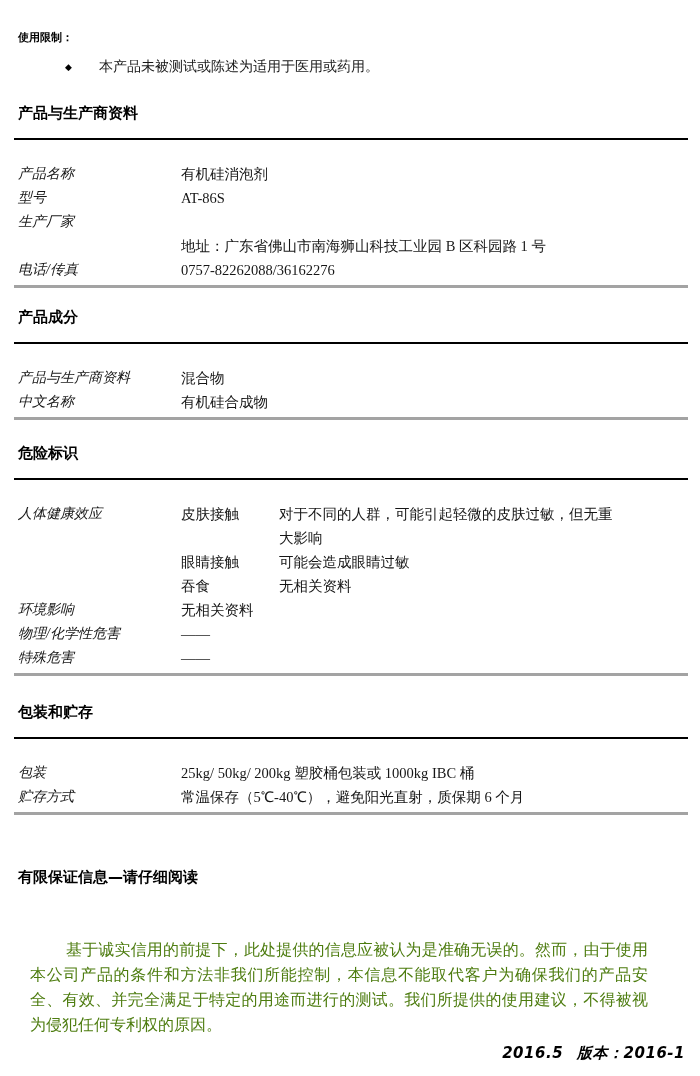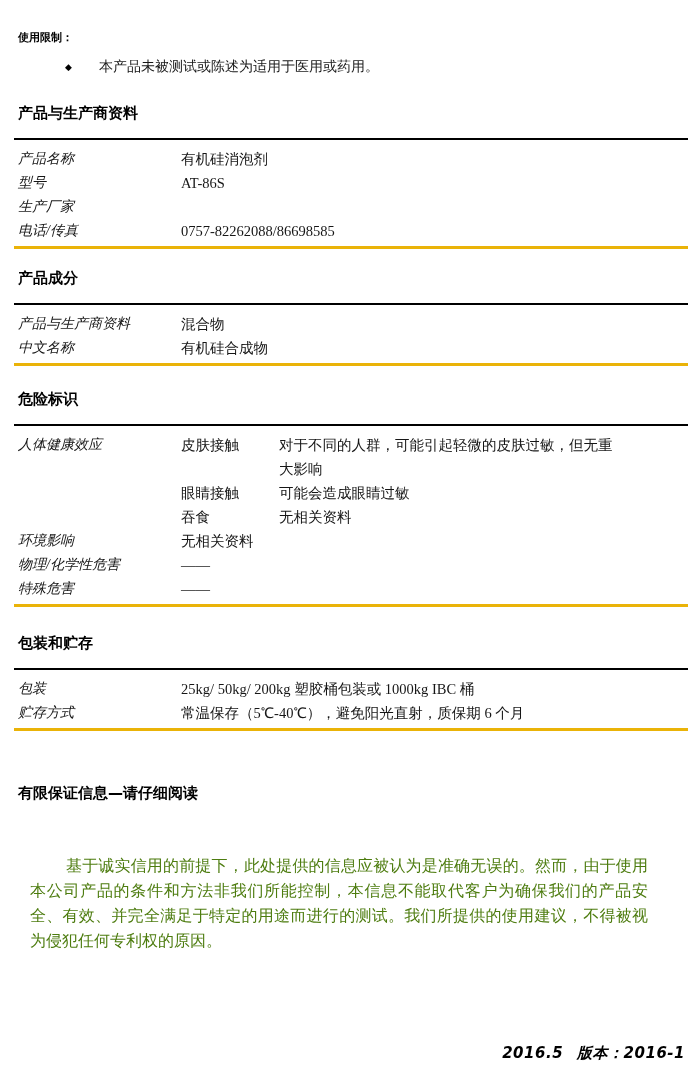--- a/index.html
+++ b/index.html
@@ -21,21 +21,21 @@
 
   .section { margin-top:27px; }
   .section-heading {
     font-family:"DejaVu Sans", sans-serif; font-weight:bold; font-size:15px;
     line-height:18px; padding:0 0 16px 4px; border-bottom:2px solid #000; color:#000;
   }
   .sec2 { margin-top:20px; }
   .sec3 { margin-top:24px; }
   .sec4 { margin-top:27px; }
 
-  .tbl { border-bottom:3px solid #eab308; padding:7px 0 3px 4px; }
+  .tbl { border-bottom:3px solid #a3a3a3; padding:22px 0 3px 4px; }
   .row { display:flex; line-height:24px; font-size:14.5px; }
   .c-label { width:163px; flex:none; font-style:italic; font-size:14px; }
   .c-mid { width:98px; flex:none; }
   .c-val { flex:1; padding-right:14px; }
   .hazard .c-val { max-width:358px; }
 
   .warranty-heading {
     margin-top:52px; border-bottom:none;
     font-family:"DejaVu Sans", sans-serif; font-weight:bold; font-size:15px;
     line-height:20px; padding-left:4px; color:#000;
@@ -73,24 +73,25 @@
         </div>
         <div class="row">
           <div class="c-label">型号</div>
           <div class="c-val">AT-86S</div>
         </div>
         <div class="row">
           <div class="c-label">生产厂家</div>
         </div>
         <div class="row">
           <div class="c-label"></div>
+          <div class="c-val">地址：广东省佛山市南海狮山科技工业园 B 区科园路 1 号</div>
         </div>
         <div class="row">
           <div class="c-label">电话/传真</div>
-          <div class="c-val">0757-82262088/86698585</div>
+          <div class="c-val">0757-82262088/36162276</div>
         </div>
       </div>
     </section>
 
     <section class="section sec2">
       <h2 class="section-heading">产品成分</h2>
       <div class="tbl">
         <div class="row">
           <div class="c-label">产品与生产商资料</div>
           <div class="c-val">混合物</div>

